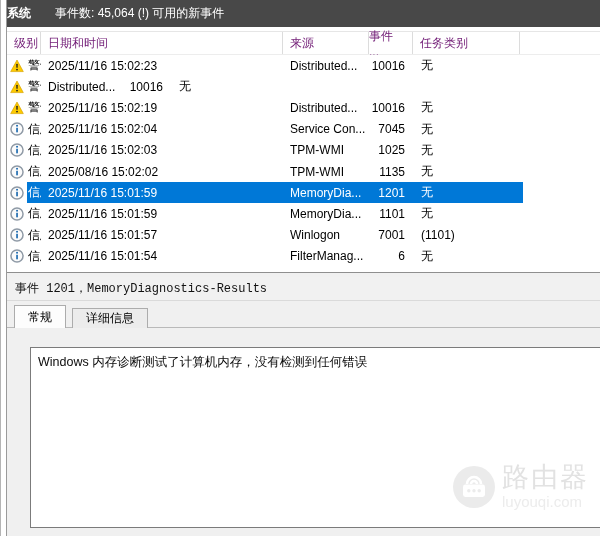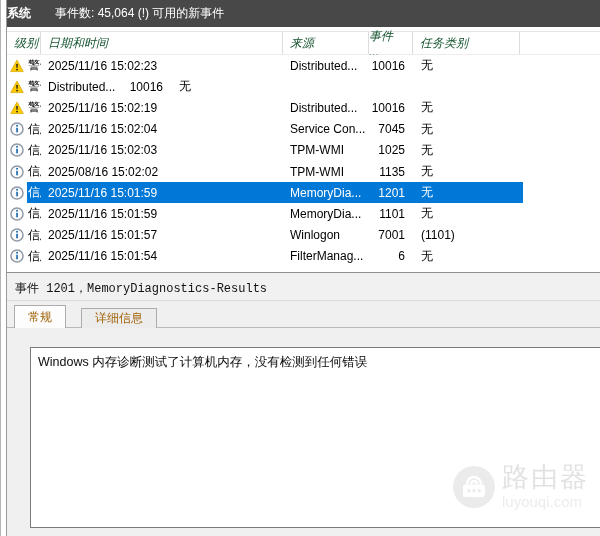--- a/index.html
+++ b/index.html
@@ -14,21 +14,21 @@
     border-left:1px solid #b4b4b4;border-right:1px solid #9a9a9a;}
   
   .topbar{position:absolute;left:7px;right:0;top:0;height:27px;background:#484848;
     color:#fff;display:flex;align-items:center;}
   .topbar .pane-label{font-weight:bold;}
   .topbar .pane-status{margin-left:24px;}
   
   .list-header{position:absolute;left:7px;right:0;top:31px;height:24px;background:#fff;
     border-top:1px solid #e6e6e6;border-bottom:1px solid #ededed;display:flex;align-items:center;}
   .hcell{height:100%;display:flex;align-items:center;padding-left:7px;
-    border-right:1px solid #dcdcdc;color:#14532d;font-style:italic;}
+    border-right:1px solid #dcdcdc;color:#701a75;}
   .hcell.eid{justify-content:flex-end;padding-right:8px;padding-left:0;}
   
   .rows{position:absolute;left:7px;right:0;top:55px;height:217px;overflow:hidden;background:#fff;}
   .row{position:relative;height:21.2px;display:flex;align-items:center;cursor:default;}
   .row.partial{height:4.5px;overflow:hidden;align-items:flex-start;}
   .row.partial .c{margin-top:3px;}
   .row .hl{display:none;}
   .row.selected .hl{display:block;position:absolute;left:20px;right:77px;top:0;bottom:0;background:#0078d7;}
   .row.selected .c{color:#fff;}
   .c{position:relative;z-index:1;white-space:nowrap;overflow:hidden;display:flex;align-items:center;}
@@ -42,21 +42,21 @@
   
   .splitter{position:absolute;left:7px;right:0;top:272px;height:5px;background:#f0f0f0;border-top:1px solid #8f8f8f;}
   
   .preview-title{position:absolute;left:7px;right:0;top:277px;height:24px;background:#f1f1f1;
     display:flex;align-items:center;padding-left:8px;
     font-family:"Liberation Mono","DejaVu Sans Mono",monospace;font-size:12px;color:#111;
     border-bottom:1px solid #dadada;}
   .tab-page{position:absolute;left:7px;right:0;top:301px;bottom:0;background:#f0f0f0;}
   .tabs{position:absolute;left:7px;top:4px;display:flex;align-items:flex-end;z-index:2;}
   .tab{border:1px solid #acacac;border-bottom:none;padding:4px 13px;display:flex;align-items:center;
-    background:#ececec;height:20px;margin-right:15px;color:#a16207;}
+    background:#ececec;height:20px;margin-right:6px;color:#000000;}
   .tab.active{background:#fdfdfd;height:23px;position:relative;z-index:3;}
   .tab-line{position:absolute;left:0;right:0;top:26px;height:1px;background:#b9b9b9;z-index:1;}
   .content-box{position:absolute;left:23px;right:-2px;top:46px;height:181px;background:#fff;
     border:1px solid #7b7b7b;z-index:2;padding:6px 7px;font-size:12.5px;color:#0a0a0a;overflow:hidden;}
   
   .watermark{position:absolute;right:12px;bottom:18px;display:flex;align-items:center;z-index:3;}
   .wm-circle{width:42px;height:42px;border-radius:50%;background:#ebebeb;display:flex;
     align-items:center;justify-content:center;flex:0 0 auto;}
   .wm-text{margin-left:7px;line-height:1;}
   .wm-title{font-size:27px;letter-spacing:2px;color:#e2e2e2;font-weight:500;}

